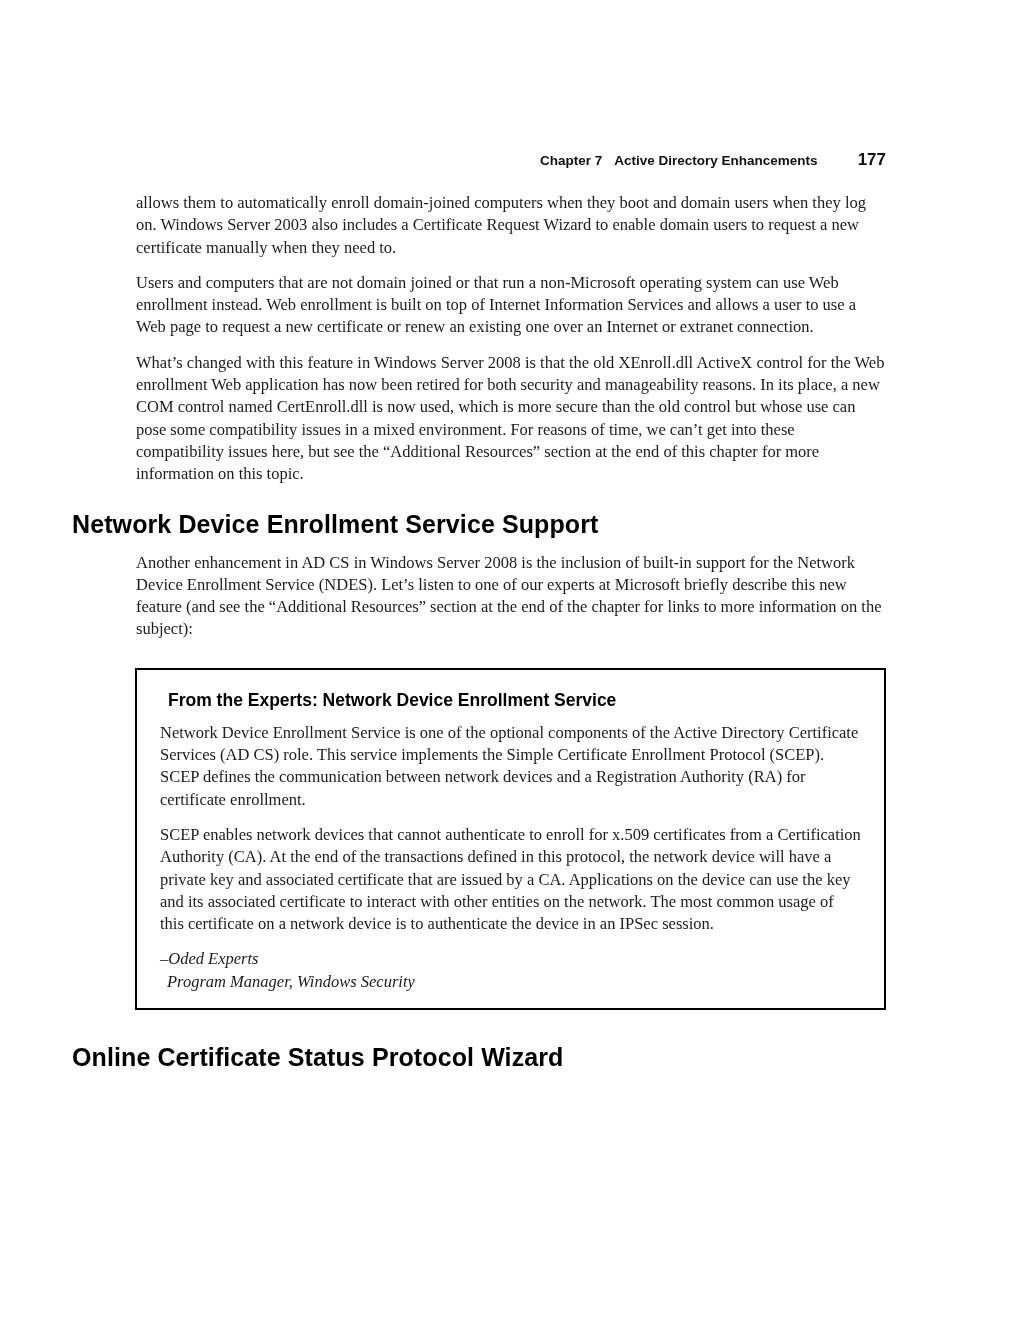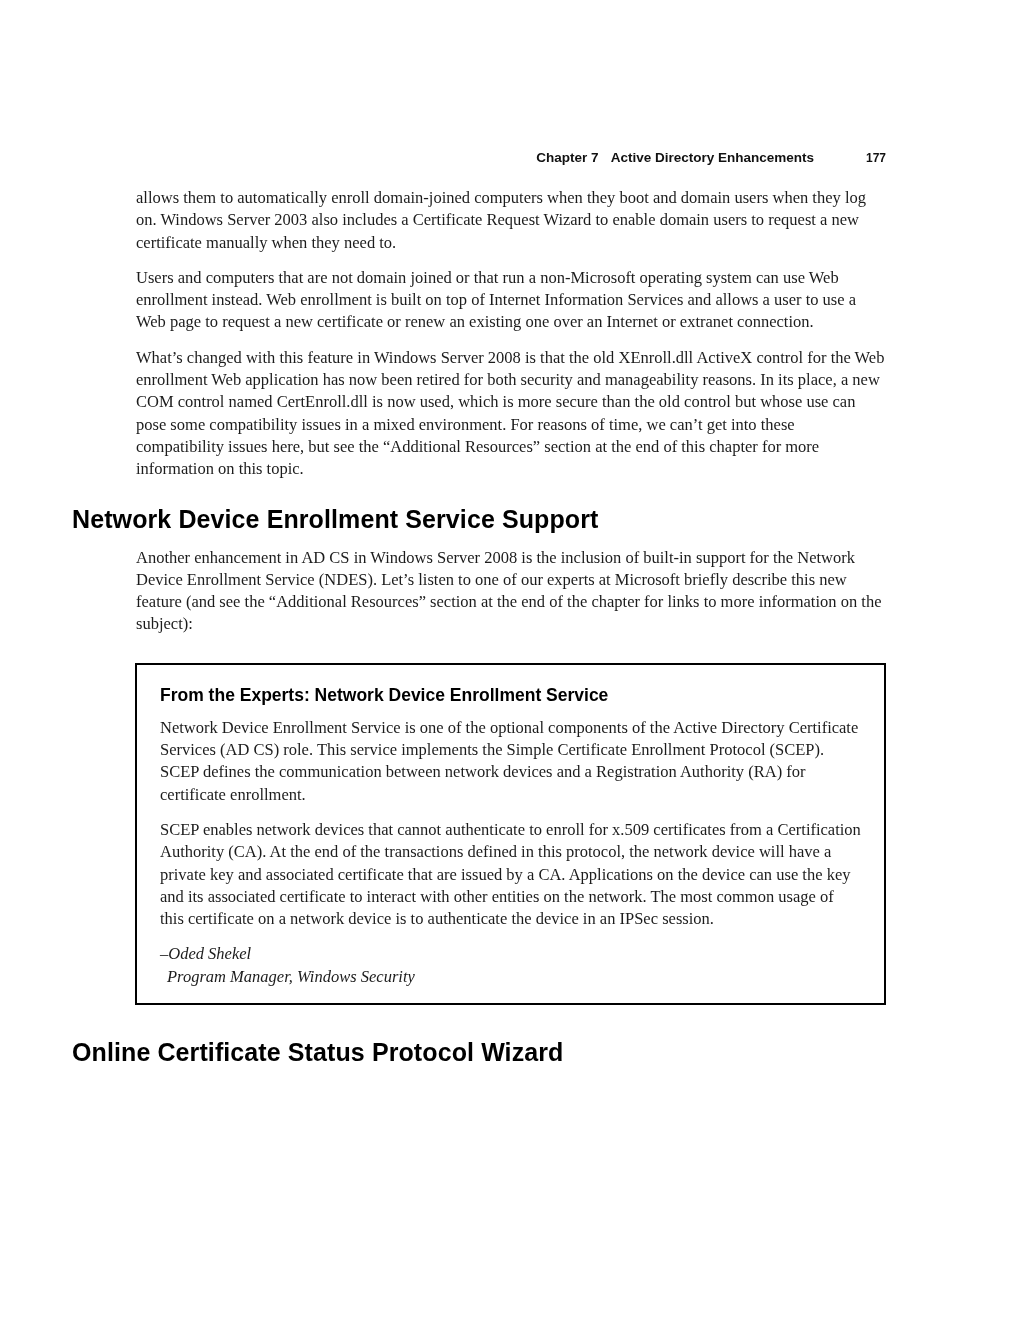--- a/index.html
+++ b/index.html
@@ -22,21 +22,21 @@
     display: flex;
     justify-content: flex-end;
     align-items: baseline;
     font-family: "Liberation Sans", sans-serif;
     font-weight: bold;
     font-size: 13.5px;
     color: #111;
     margin-bottom: 22px;
   }
   .ph-chapter { margin-right: 12px; }
-  .ph-num { margin-left: 52px; font-size: 12px; }
+  .ph-num { margin-left: 40px; font-size: 17px; }
 
   
   .body-text {
     font-family: "Liberation Serif", serif;
     font-size: 16.5px;
     line-height: 22.3px;
     text-align: left;
     color: #1c1c1c;
   }
   .indent { margin-left: 64px; }
@@ -60,21 +60,21 @@
     margin: 27px 0 34px 63px;
     padding: 19px 23px 13px 23px;
     background: #fff;
   }
   .expert-box h2 {
     font-family: "Liberation Sans", sans-serif;
     font-weight: bold;
     font-size: 17.5px;
     line-height: 22px;
     color: #000;
-    margin: 0 0 11px 0;
+    margin: 0 0 11px 8px;
   }
   .expert-box p.para { margin: 0 0 13px 0; }
   .attribution {
     font-style: italic;
     margin: 0;
     line-height: 22.3px;
   }
   .attribution-title {
     font-style: italic;
     margin: 0 0 2px 7px;
@@ -103,21 +103,21 @@
     <h1 class="section-heading">Network Device Enrollment Service Support</h1>
 
     <div class="indent">
       <p class="para">Another enhancement in AD CS in Windows Server 2008 is the inclusion of built-in support for the Network Device Enrollment Service (NDES). Let’s listen to one of our experts at Microsoft briefly describe this new feature (and see the “Additional Resources” section at the end of the chapter for links to more information on the subject):</p>
     </div>
 
     <div class="expert-box">
       <h2>From the Experts: Network Device Enrollment Service</h2>
       <p class="para">Network Device Enrollment Service is one of the optional components of the Active Directory Certificate Services (AD CS) role. This service implements the Simple Certificate Enrollment Protocol (SCEP). SCEP defines the communication between network devices and a Registration Authority (RA) for certificate enrollment.</p>
       <p class="para">SCEP enables network devices that cannot authenticate to enroll for x.509 certificates from a Certification Authority (CA). At the end of the transactions defined in this protocol, the network device will have a private key and associated certificate that are issued by a CA. Applications on the device can use the key and its associated certificate to interact with other entities on the network. The most common usage of this certificate on a network device is to authenticate the device in an IPSec session.</p>
-      <p class="attribution">–Oded Shekel</p>
+      <p class="attribution">–Oded Experts</p>
       <p class="attribution-title">Program Manager, Windows Security</p>
     </div>
 
     <h1 class="section-heading">Online Certificate Status Protocol Wizard</h1>
 
 
   </div>
 
 </div>
 

